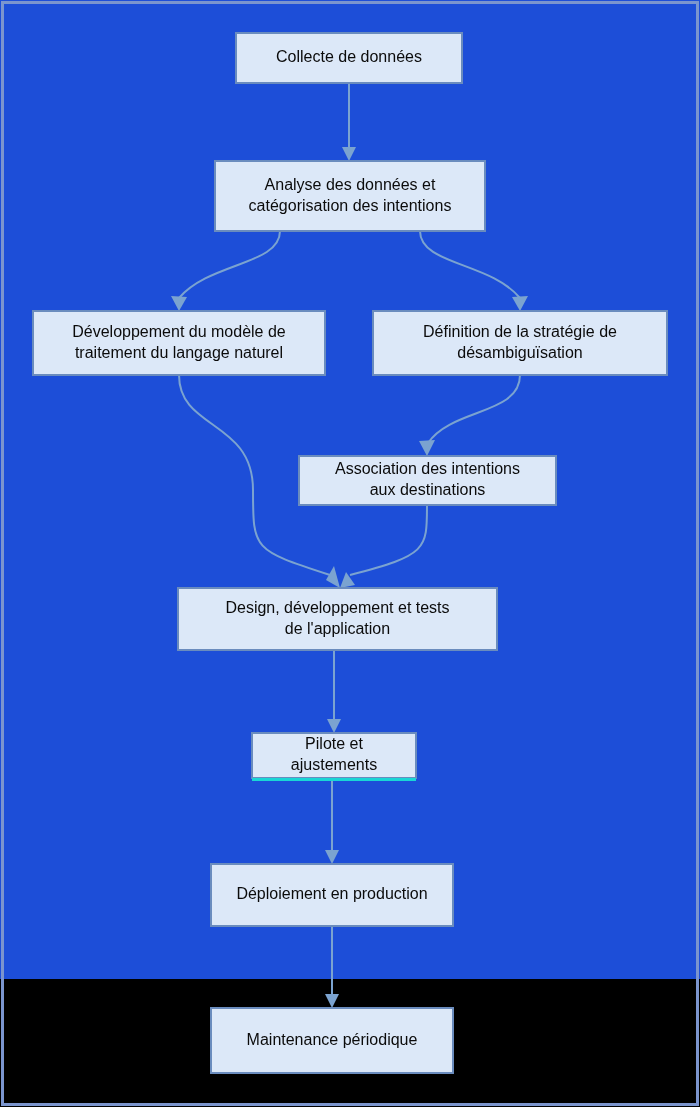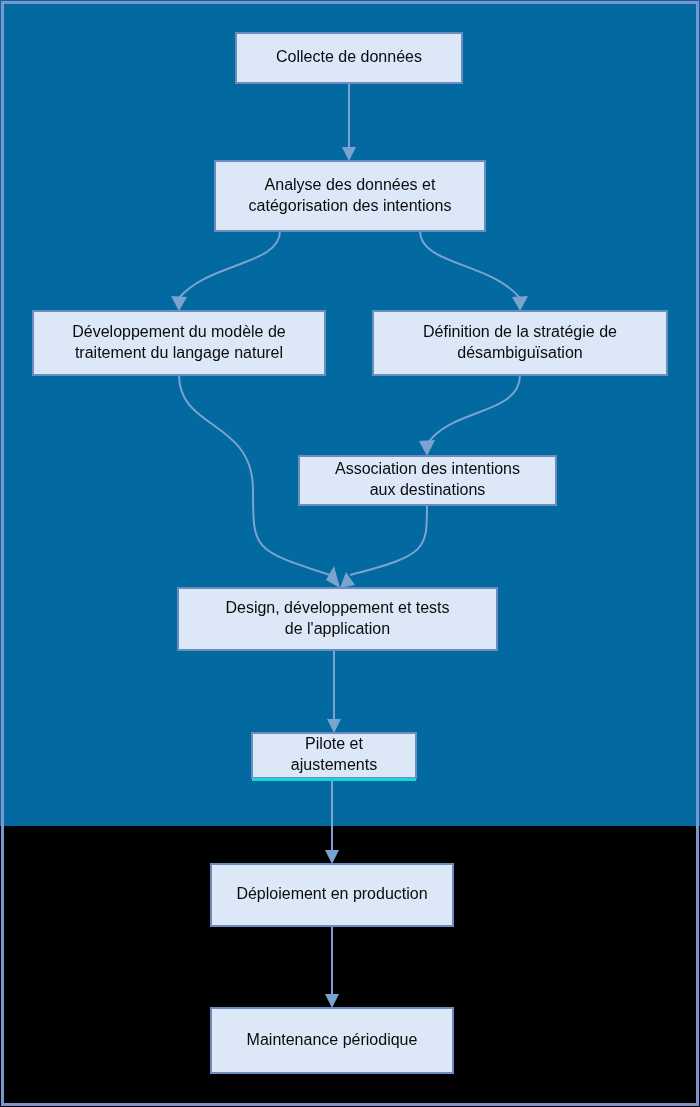--- a/index.html
+++ b/index.html
@@ -9,22 +9,22 @@
   }
   body {
     width: 700px;
     height: 1107px;
     overflow: hidden;
     font-family: "Liberation Sans", sans-serif;
   }
   #canvas-frame {
     position: relative;
     width: 700px;
-    height: 826px;
-    background: #0369a1;
+    height: 979px;
+    background: #1d4ed8;
     box-sizing: border-box;
   }
   svg#flowchart {
     display: block;
     width: 700px;
     height: 1107px;
   }
   .node-rect {
     stroke-width: 2;
   }

